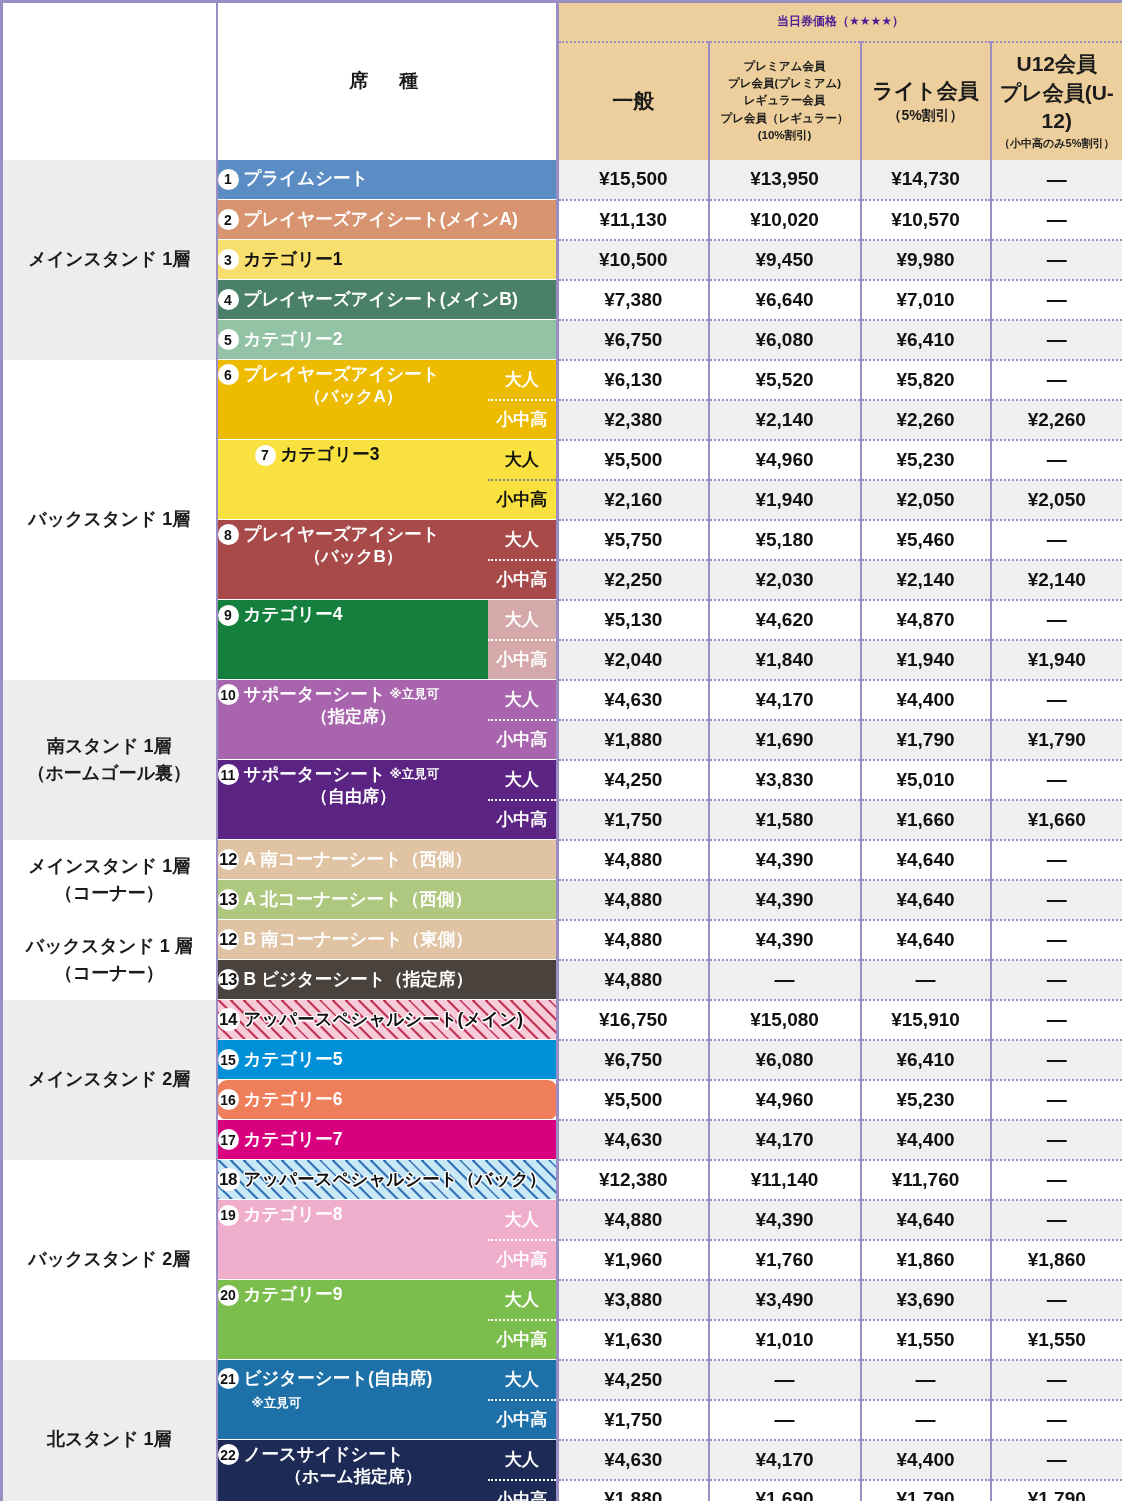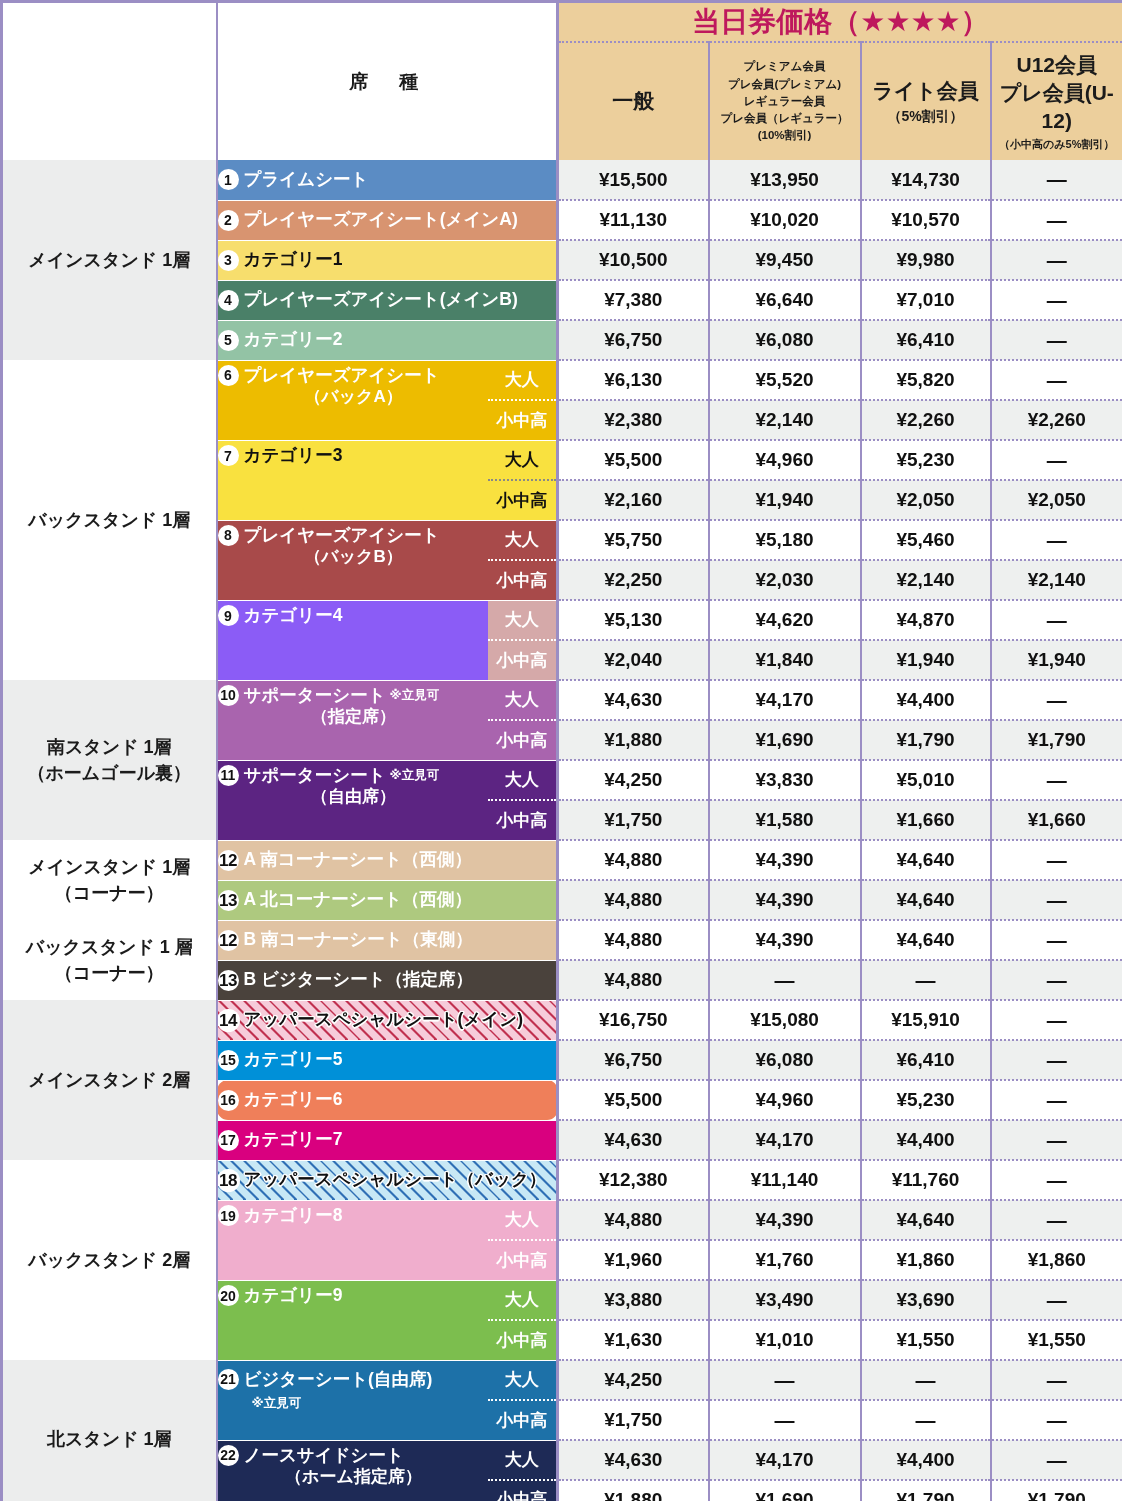--- a/index.html
+++ b/index.html
@@ -22,21 +22,21 @@
 
   
   .hdr-blank { background:#fff; border-right:2px solid #9b8ec4; }
   .hdr-seat {
     background:#fff; text-align:center; font-weight:bold;
     font-size:19px; color:#1b1b1b; letter-spacing:6px;
     border-right:3px solid #9b8ec4;
   }
   .hdr-top {
     background:#eccf9c; text-align:center; font-weight:bold;
-    font-size:28px; color:#be185d; height:40px;
+    font-size:12px; color:#4c1d95; height:40px;
     border-bottom:2px dotted #9b8ec4;
   }
   .hdr-col {
     background:#eccf9c; text-align:center; color:#1b1b1b;
     font-weight:bold; padding:4px 2px;
   }
   .hdr-col .big   { font-size:21px; line-height:1.35; display:block; }
   .hdr-col .mid   { font-size:14px; line-height:1.45; display:block; }
   .hdr-col .small { font-size:11.5px; line-height:1.5; display:block; }
   .hdr-col .tiny  { font-size:11px;  line-height:1.5; display:block; }
@@ -241,21 +241,21 @@
         <td class="pr plain sep dotb"><span class="dash">—</span></td>
       </tr>
       <tr>
         <td class="age seat-sep rsolid" style="background:#edbc00;height:40px;">小中高</td>
         <td class="pr alt dotb"><span>¥2,380</span></td>
         <td class="pr alt sep dotb"><span>¥2,140</span></td>
         <td class="pr alt sep dotb"><span>¥2,260</span></td>
         <td class="pr alt sep dotb"><span>¥2,260</span></td>
       </tr>
       <tr>
-        <td rowspan="2" class="seat two c-black seat-sep" style="background:#f9e13f;height:80px;">
+        <td rowspan="2" class="seat two c-black seat-sep" style="background:#f9e13f;height:80px;padding-left:37px;">
           <div class="ttl"><span class="num">7</span><span class="txt">カテゴリー3</span></div>
         </td>
         <td class="age dark age-divd rsolid" style="background:#f9e13f;height:40px;">大人</td>
         <td class="pr plain dotb"><span>¥5,500</span></td>
         <td class="pr plain sep dotb"><span>¥4,960</span></td>
         <td class="pr plain sep dotb"><span>¥5,230</span></td>
         <td class="pr plain sep dotb"><span class="dash">—</span></td>
       </tr>
       <tr>
         <td class="age dark seat-sep rsolid" style="background:#f9e13f;height:40px;">小中高</td>
@@ -283,21 +283,21 @@
         <td class="pr plain sep dotb"><span class="dash">—</span></td>
       </tr>
       <tr>
         <td class="age seat-sep rsolid" style="background:#a84a4a;height:40px;">小中高</td>
         <td class="pr alt dotb"><span>¥2,250</span></td>
         <td class="pr alt sep dotb"><span>¥2,030</span></td>
         <td class="pr alt sep dotb"><span>¥2,140</span></td>
         <td class="pr alt sep dotb"><span>¥2,140</span></td>
       </tr>
       <tr>
-        <td rowspan="2" class="seat two c-white seat-sep" style="background:#8b5cf6;height:80px;">
+        <td rowspan="2" class="seat two c-white seat-sep" style="background:#15803d;height:80px;">
           <div class="ttl"><span class="num">9</span><span class="txt">カテゴリー4</span></div>
         </td>
         <td class="age age-div rsolid" style="background:#d5a9a9;height:40px;">大人</td>
         <td class="pr plain dotb"><span>¥5,130</span></td>
         <td class="pr plain sep dotb"><span>¥4,620</span></td>
         <td class="pr plain sep dotb"><span>¥4,870</span></td>
         <td class="pr plain sep dotb"><span class="dash">—</span></td>
       </tr>
       <tr>
         <td class="age seat-sep rsolid" style="background:#d5a9a9;height:40px;">小中高</td>

